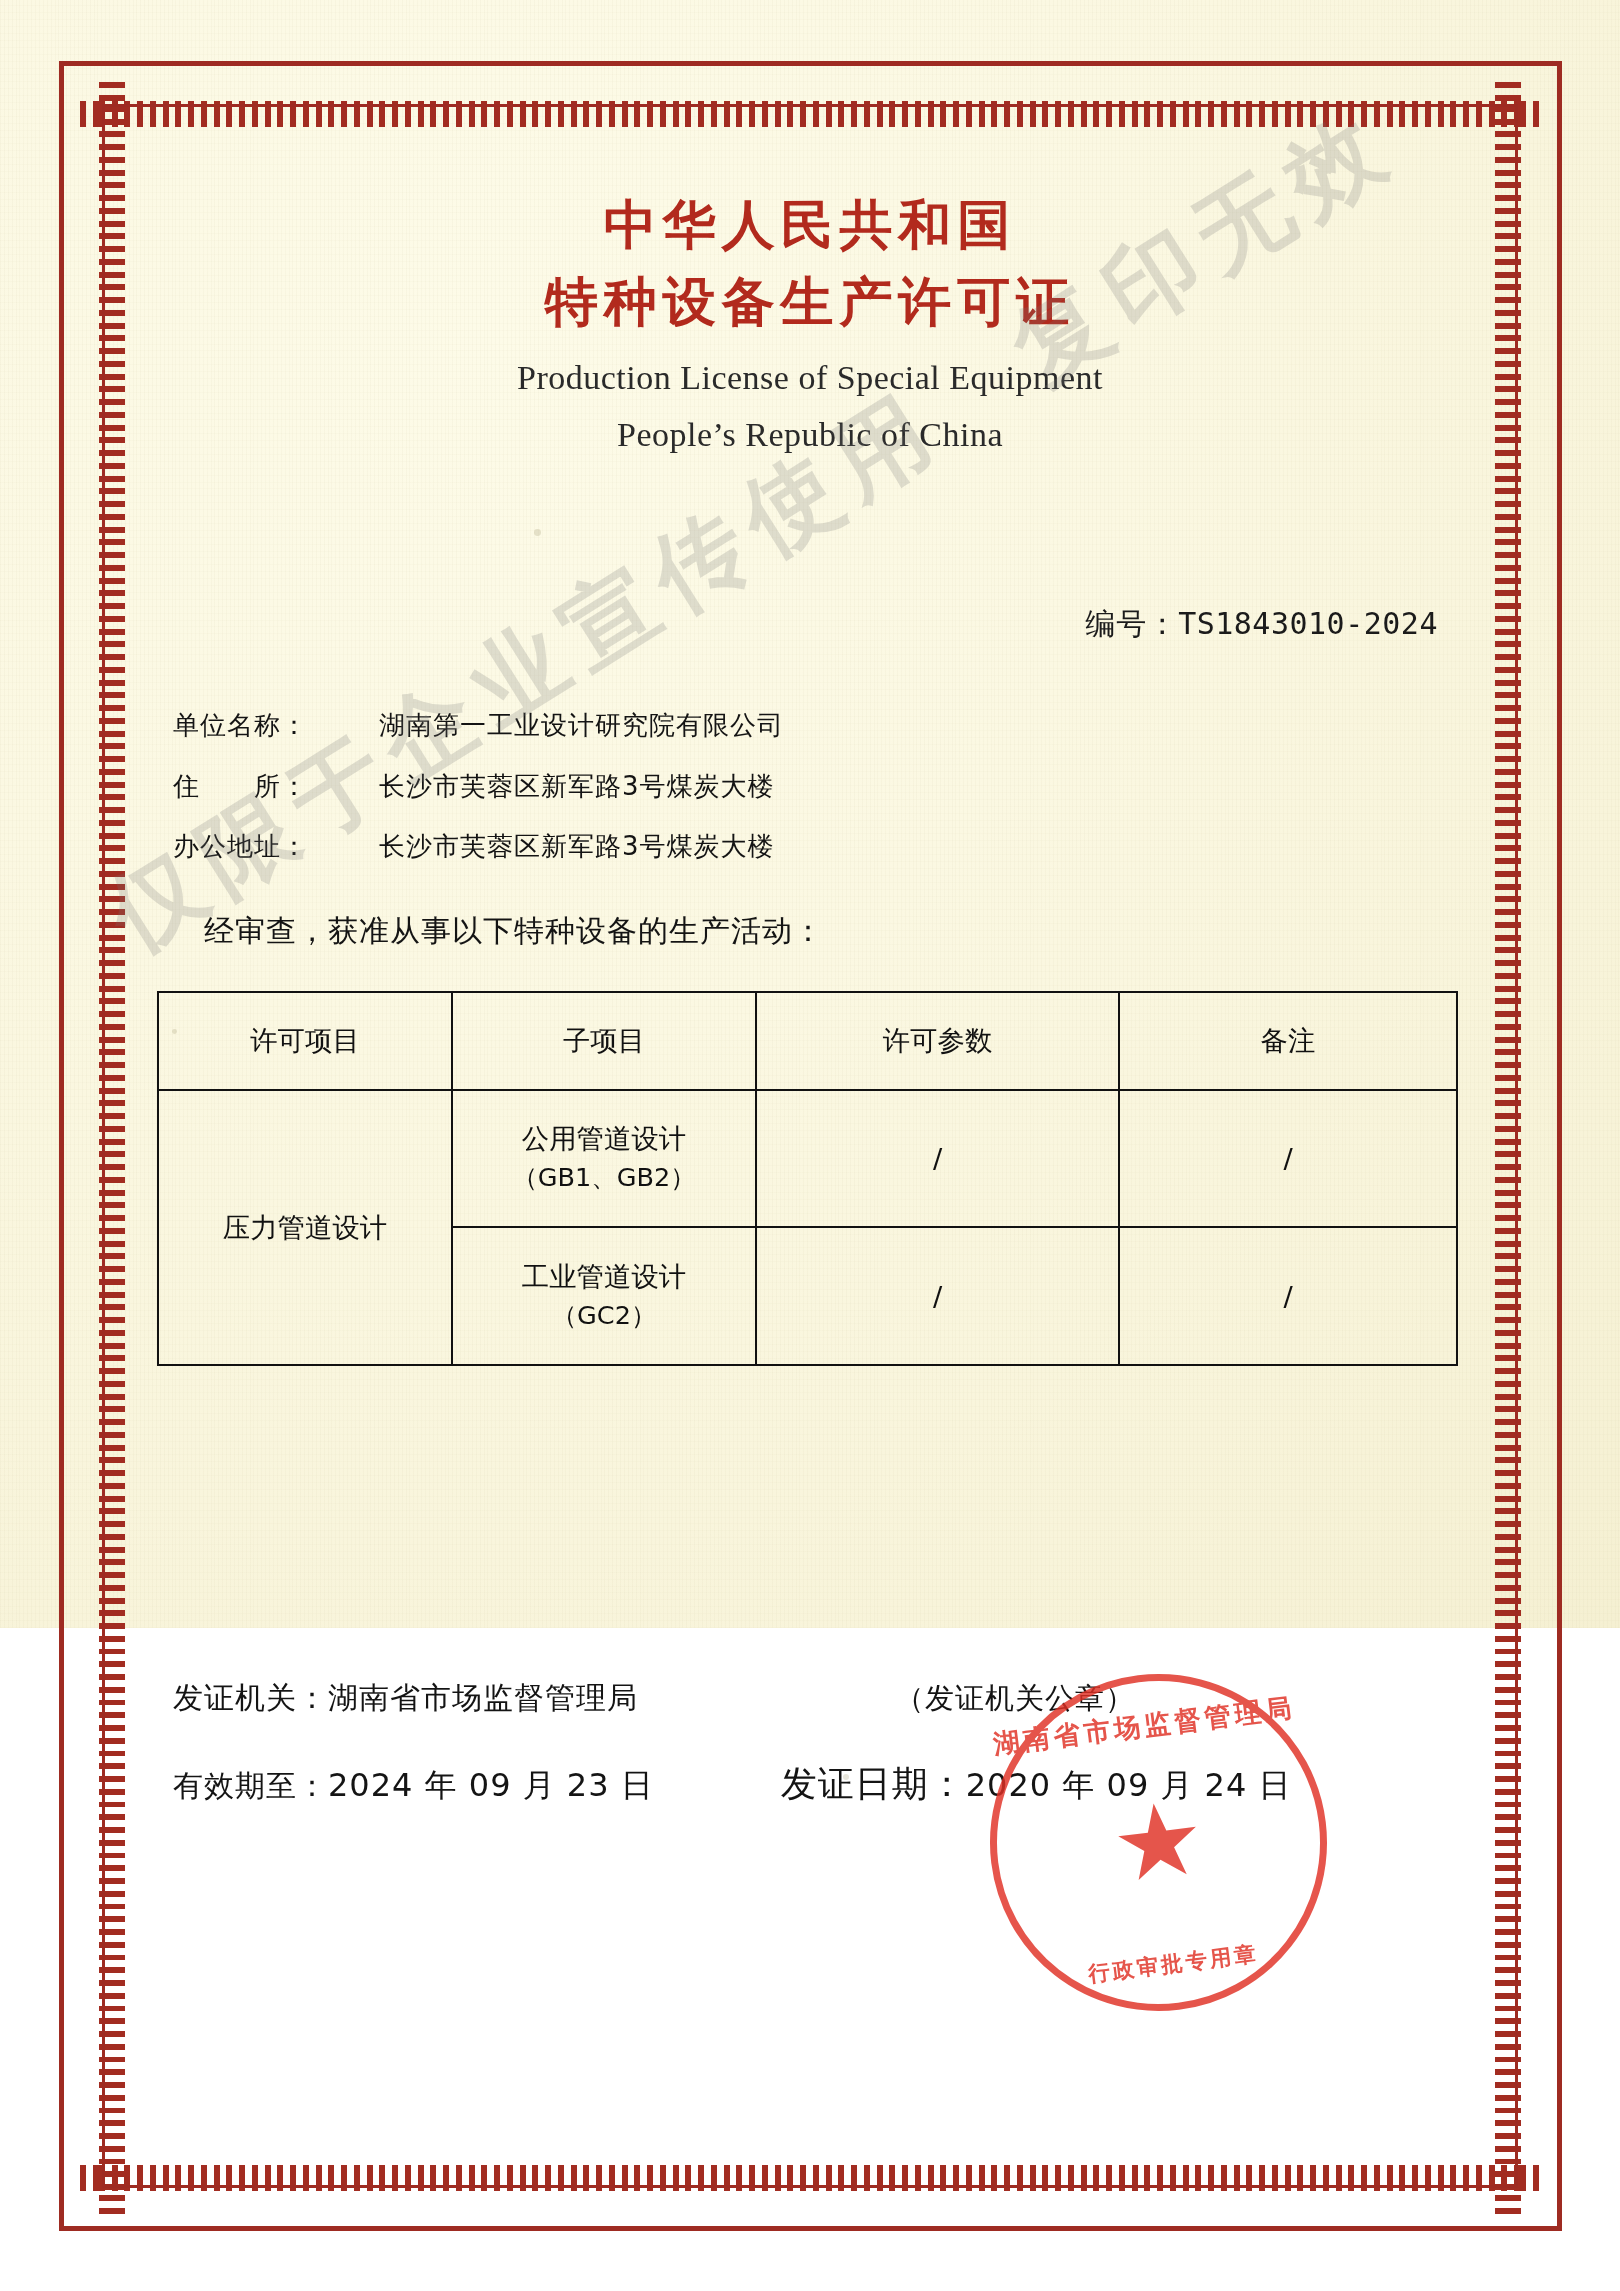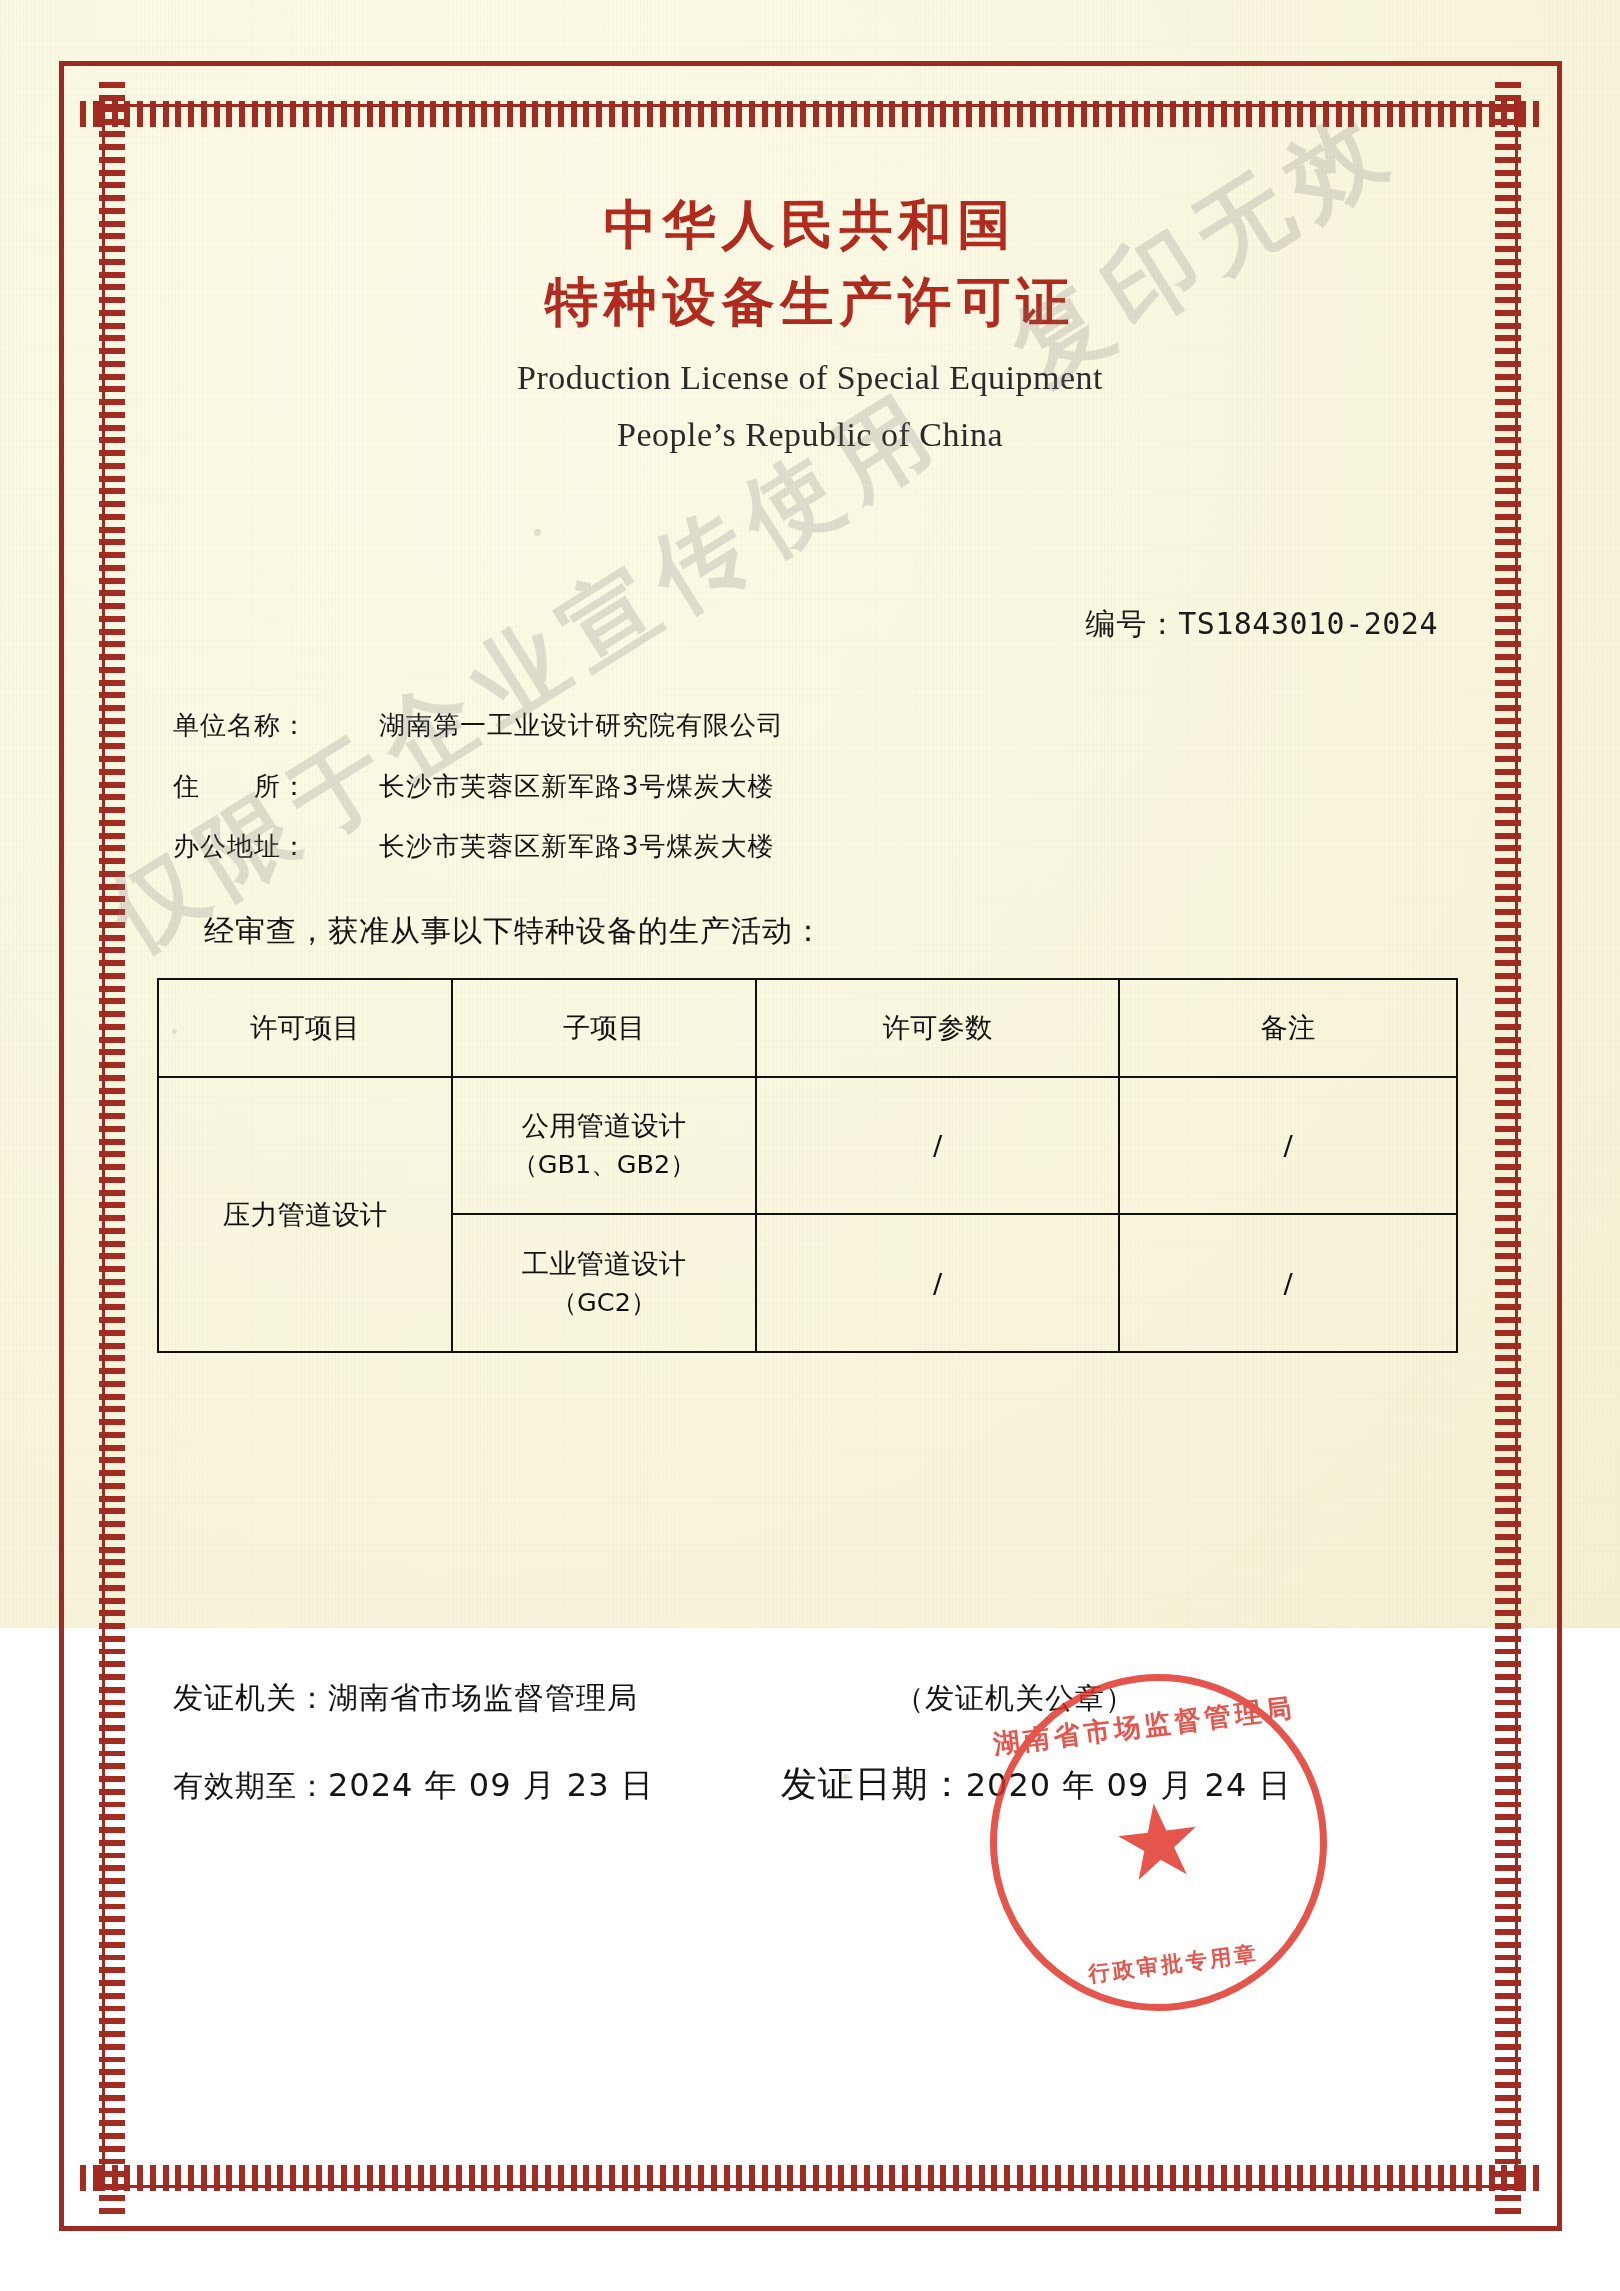--- a/index.html
+++ b/index.html
@@ -171,21 +171,21 @@
     margin-top: 47px;
     padding-left: 102px;
     font-size: 30px;
     color: #141414;
     font-family: "DejaVu Sans", sans-serif;
     letter-spacing: 1px;
   }
 
   
   .table-wrap {
-    margin-top: 26px;
+    margin-top: 39px;
     padding-left: 55px;
   }
   table.lic {
     border-collapse: collapse;
     width: 1299px;
     table-layout: fixed;
     font-family: "DejaVu Sans", sans-serif;
     color: #111;
   }
   table.lic td, table.lic th {

